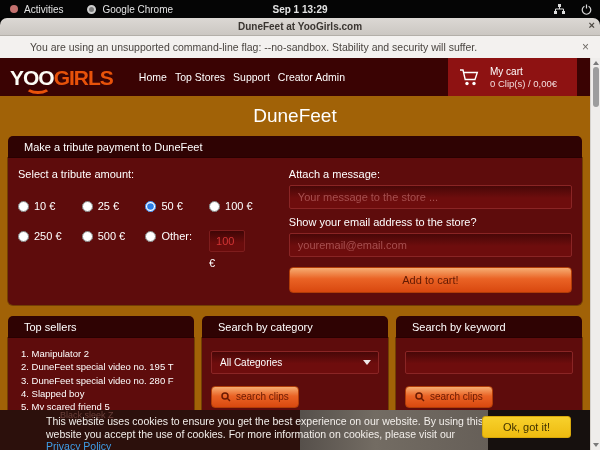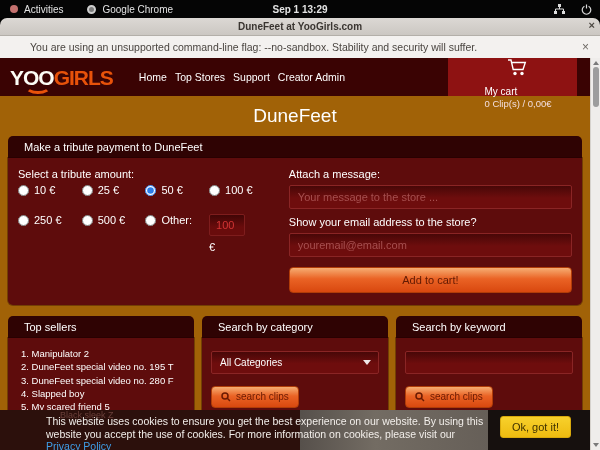--- a/index.html
+++ b/index.html
@@ -46,35 +46,35 @@
   .site-header { height:38px; background:#3a0303; display:flex; align-items:center; position:relative; }
   .logo { margin-left:10px; font-size:21px; font-weight:800; letter-spacing:-1px; line-height:1; }
   .logo .lg-yoo { color:#fdfdf6; position:relative; }
   .logo .lg-oo { position:relative; color:#fdfdf6; }
   .logo .lg-oo::after { content:""; position:absolute; left:2px; right:3px; bottom:-5px; height:9px;
                         border:3px solid transparent; border-bottom-color:#e8520a; border-radius:50%; }
   .logo .lg-girls { color:#e8520a; }
   .nav { display:flex; gap:8px; margin-left:26px; font-size:10.5px; color:#fff; }
   .nav span { cursor:pointer; }
   .cart-box { position:absolute; right:13px; top:0; height:100%; width:129px; background:#8e1212;
-              display:flex; align-items:center; gap:9px; padding-left:11px; color:#fff; cursor:pointer;flex-direction:column; }
+              display:flex; align-items:center; gap:9px; padding-left:11px; color:#fff; cursor:pointer; }
   .cart-txt div:first-child { font-size:10px; }
   .cart-txt div:last-child  { font-size:9.5px; color:#f3dede; margin-top:1px; }
 
   
   .page-body { padding:4px 8px 0; }
   .page-title { text-align:center; color:#fff; font-size:19px; font-weight:normal; margin:5px 0 9px; }
 
   .panel-head { background:#2f0303; color:#fff; font-size:11px; padding:5px 16px;
                 border-radius:5px 5px 0 0; }
   .panel-body { background:#5e0c0c; border-radius:0 0 5px 5px; box-shadow:0 0 0 1px rgba(30,0,0,.35); }
 
   .main-panel .panel-body { padding:10px 10px 12px; display:flex; gap:16px; }
   .col-left { width:46%; color:#fff; font-size:11px; }
-  .amount-label { margin-bottom:4px; }
+  .amount-label { margin-bottom:20px; }
   .radio-grid { display:grid; grid-template-columns:repeat(4,1fr); row-gap:18px; align-items:start; }
   .radio-opt { display:flex; align-items:flex-end; gap:5px; white-space:nowrap; }
   .radio-opt input { width:11px; height:11px; accent-color:#2b7de9; margin:0; }
   .other-input { width:36px; background:linear-gradient(#400606,#690c0c 60%);
                  border:1px solid #7e1d1d; border-radius:2px; color:#d23434;
                  font-size:11px; padding:4px 6px; }
   .other-cur { margin-top:5px; font-size:11px; }
 
   .col-right { flex:1; color:#fff; font-size:11px; }
   .fld-label { margin-bottom:5px; }
@@ -116,21 +116,21 @@
   
   .cookie-bar { position:absolute; left:0; right:10px; bottom:0; height:40px;
                 background:#2c100c; overflow:hidden; z-index:50; }
   .cb-img-light { position:absolute; left:300px; width:188px; top:0; bottom:0;
                   background:linear-gradient(90deg,#56504b,#736c63 40%,#665f58); }
   .cb-img-dark { position:absolute; left:488px; right:0; top:0; bottom:0; background:#16100e; }
   .cb-ghost { position:absolute; left:60px; top:0; font-size:9px; color:#b4776f; opacity:.45; }
   .cookie-text { position:absolute; left:46px; top:5px; width:438px; color:#f2eeea;
                  font-size:10.5px; line-height:1.2; z-index:2; }
   .cookie-text a { color:#3f9ee8; text-decoration:none; }
-  .ok-btn { position:absolute; right:19px; top:6px; z-index:3; padding:4px 11px;
+  .ok-btn { position:absolute; right:19px; top:6px; z-index:3; padding:4px 20px;
             background:linear-gradient(#f8d12c,#eebb10); border:1px solid #d8a90c;
             border-radius:3px; font-size:11px; color:#3f3200; cursor:pointer; }
 
   svg { display:block; }
 </style>
 </head>
 <body>
 
 <div class="topbar">
   <div class="tb-left">

